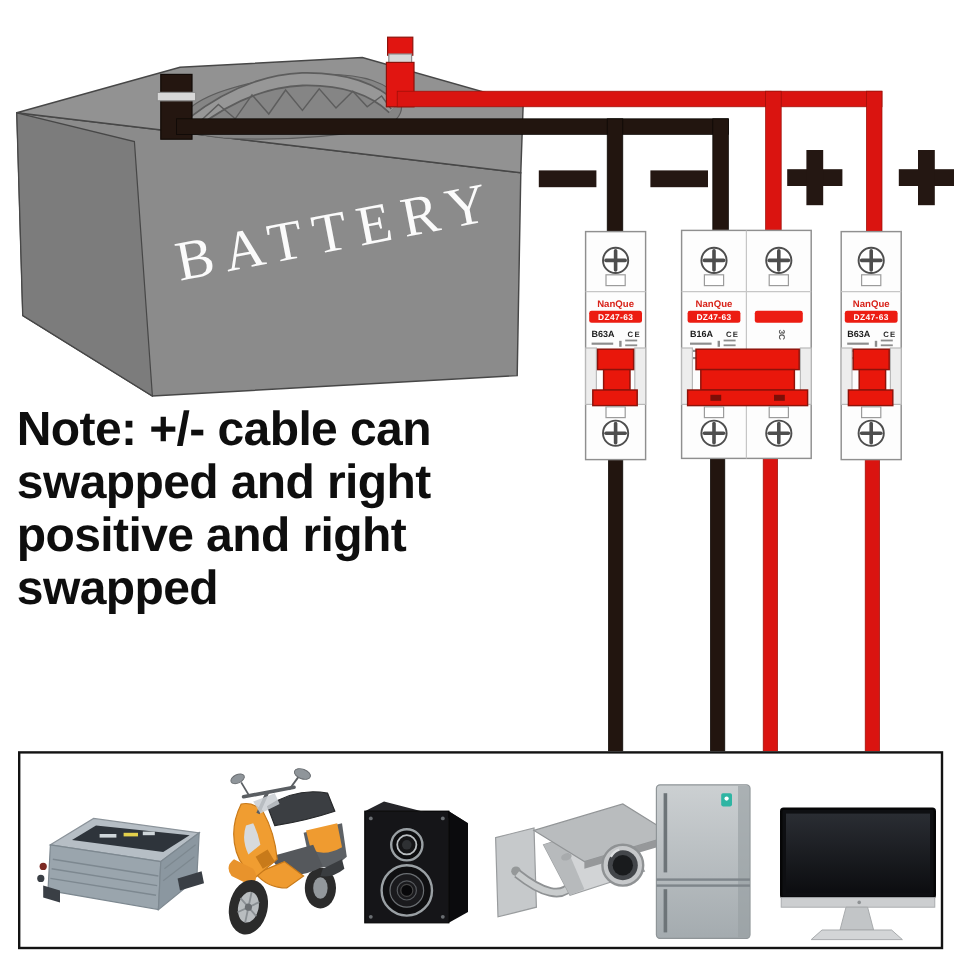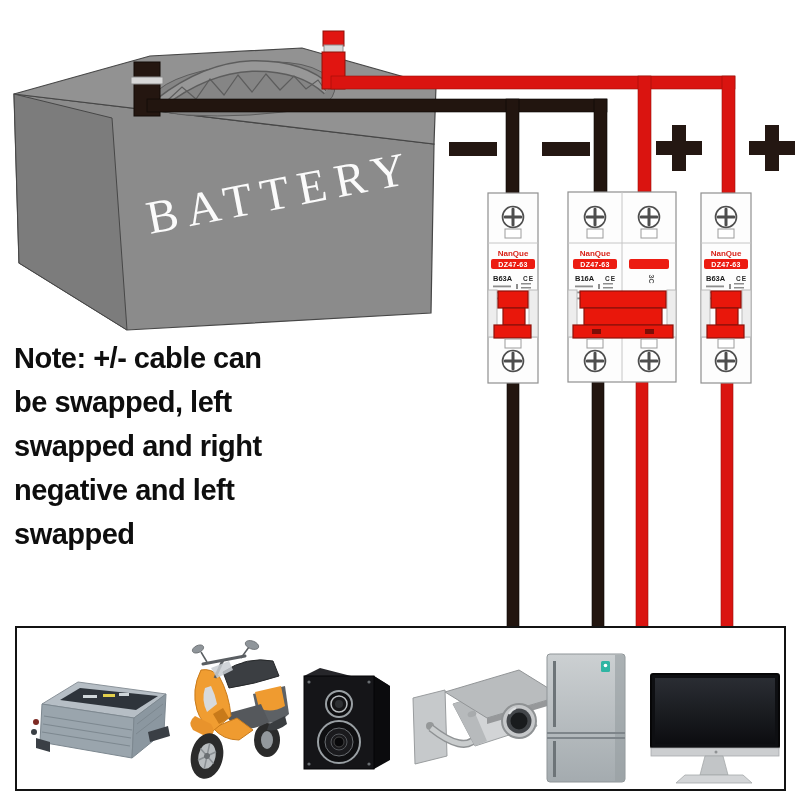--- a/index.html
+++ b/index.html
@@ -1,21 +1,21 @@
 <!DOCTYPE html>
 <html><head>
 <meta charset="utf-8">
 <style>
   html,body{margin:0;padding:0;background:#ffffff;}
   .canvas{position:relative;width:800px;height:800px;background:#ffffff;overflow:hidden;
           font-family:"Liberation Sans",sans-serif;}
   .diagram{position:absolute;left:0;top:0;width:800px;height:800px;display:block;}
   .note{position:absolute;left:14px;top:336px;width:360px;
         font-family:"Liberation Sans",sans-serif;
-        font-size:29px;line-height:44px;font-weight:600;color:#0e0e0e;letter-spacing:-0.5px;}
+        font-size:40px;line-height:44px;font-weight:600;color:#0e0e0e;letter-spacing:-0.5px;}
   .appliance-panel{position:absolute;left:15px;top:626px;width:771px;height:165px;
         border:2px solid #131313;background:#ffffff;box-sizing:border-box;}
   .appliance-panel svg{display:block;width:767px;height:161px;}
   
   .batterytext{font-family:"Liberation Serif","DejaVu Serif",serif;font-size:47px;
                fill:#fbfbfb;letter-spacing:9px;}
   .brand{font:bold 8px "Liberation Sans",sans-serif;fill:#d8231a;}
   .model{font:bold 7px "Liberation Sans",sans-serif;fill:#ffffff;letter-spacing:.3px;}
   .rating{font:bold 7.5px "Liberation Sans",sans-serif;fill:#1a1a1a;}
   .ce{font:bold 6.5px "Liberation Sans",sans-serif;fill:#2a2a2a;letter-spacing:1px;}
@@ -196,23 +196,22 @@
       </g>
       <rect class="window" x="718" y="339" width="16" height="9"></rect>
       <circle class="screw" cx="726" cy="361" r="10.5"></circle>
         <line class="screwx" x1="718" y1="361" x2="734" y2="361"></line>
         <line class="screwx" x1="726" y1="353" x2="726" y2="369"></line>
     </g>
   </svg>
 
   <div class="note">
     <div>Note: +/- cable can</div>
-    <div>be swapped, left</div>
     <div>swapped and right</div>
-    <div>negative and left</div>
+    <div>positive and right</div>
     <div>swapped</div>
   </div>
 
   <div class="appliance-panel">
     <svg viewBox="0 0 767 161">
       <defs>
         <linearGradient id="fridgeGrad" x1="0" y1="0" x2="0" y2="1">
           <stop offset="0" stop-color="#ccd0d2"></stop>
             <stop offset="1" stop-color="#a4abaf"></stop>
         </linearGradient>

